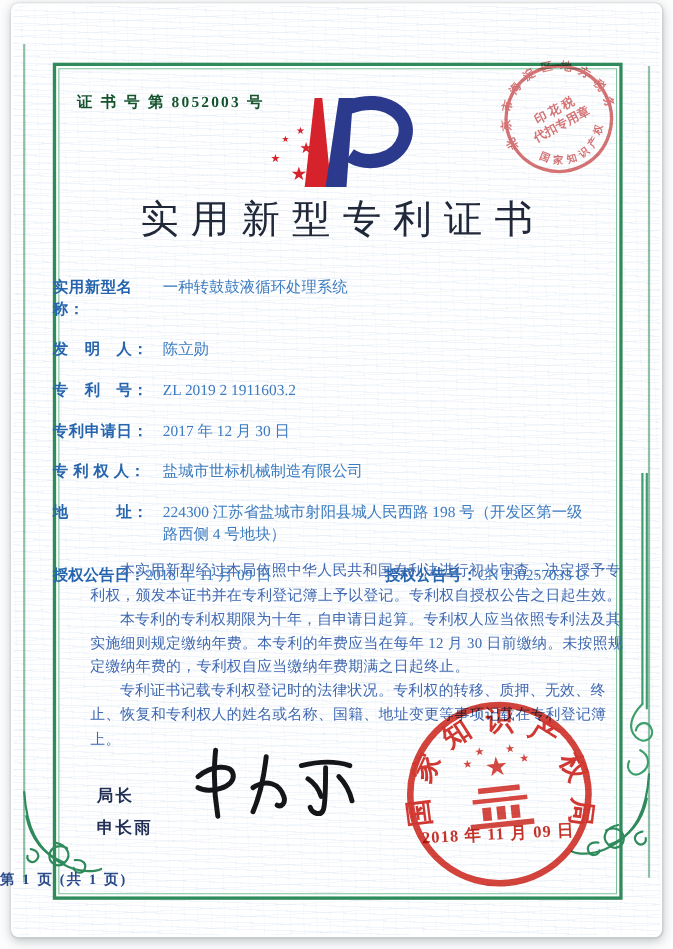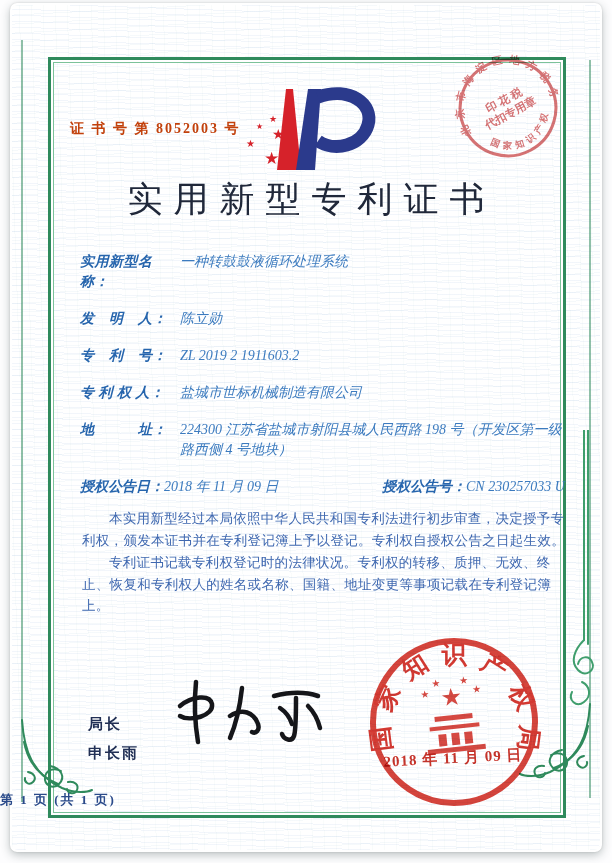--- a/index.html
+++ b/index.html
@@ -12,26 +12,26 @@
       repeating-linear-gradient(2deg, rgba(110,150,210,.09) 0 1px, transparent 1px 6px),
       repeating-linear-gradient(-3deg, rgba(120,170,200,.07) 0 1px, transparent 1px 9px),
       repeating-linear-gradient(88deg, rgba(140,190,180,.05) 0 1px, transparent 1px 12px);
     pointer-events:none;}
   .outer-line-left{position:absolute;left:21px;top:40px;height:762px;width:0;
     border-left:2px solid rgba(52,140,96,.55);}
   .outer-line-right{position:absolute;left:589px;top:60px;height:738px;width:0;
     border-left:2px solid rgba(52,140,96,.55);}
   .frame{position:absolute;left:48px;top:57px;width:512px;height:755px;
     border:3px solid #2f8a5c;box-shadow:inset 0 0 0 2px #ffffff, inset 0 0 0 3px #7cc29a;}
-  .cert-no{position:absolute;left:70px;top:84px;font-size:14px;color:#c2410c;
-    letter-spacing:2px;font-weight:600;margin-top:36px;}
+  .cert-no{position:absolute;left:70px;top:84px;font-size:14px;color:#14532d;
+    letter-spacing:2px;font-weight:600;}
   .logo{position:absolute;left:228px;top:84px;width:156px;height:92px;}
   .title{position:absolute;left:0;top:176px;width:612px;text-align:center;
     font-size:35px;font-weight:400;color:#20283a;letter-spacing:11px;text-indent:11px;}
-  .fields{position:absolute;left:80px;top:252px;width:486px;font-size:14px;font-style:italic;}
+  .fields{position:absolute;left:48px;top:252px;width:486px;font-size:14px;}
   .field-row{display:flex;margin-bottom:17px;line-height:20px;}
   .field-row .lbl{flex:0 0 100px;color:#2665ad;font-weight:700;letter-spacing:.5px;}
   .field-row .val{flex:1;color:#3c7bbf;}
   .grant-row{display:flex;margin-top:2px;line-height:20px;gap:20px;}
   .grant-left{width:282px;}
   .glbl{color:#2665ad;font-weight:700;}
   .gval{color:#3c7bbf;}
   .body-text{position:absolute;left:60px;top:508px;width:494px;font-size:13.5px;
     line-height:1.62;color:#3f68b0;margin-left:22px;}
   .body-text p{margin:0;text-indent:2em;letter-spacing:.3px;}
@@ -128,39 +128,44 @@
     </div>
     <div class="field-row">
       <span class="lbl">发　明　人：</span>
       <span class="val">陈立勋</span>
     </div>
     <div class="field-row">
       <span class="lbl">专　利　号：</span>
       <span class="val">ZL 2019 2 1911603.2</span>
     </div>
     <div class="field-row">
+      <span class="lbl">专利申请日：</span>
+      <span class="val">2017 年 12 月 30 日</span>
+    </div>
+    <div class="field-row">
       <span class="lbl">专 利 权 人：</span>
       <span class="val">盐城市世标机械制造有限公司</span>
     </div>
     <div class="field-row">
       <span class="lbl">地　　　址：</span>
       <span class="val">224300 江苏省盐城市射阳县城人民西路 198 号（开发区第一级路西侧 4 号地块）</span>
     </div>
     <div class="grant-row">
       <span class="grant-left">
         <span class="glbl">授权公告日：</span><span class="gval">2018 年 11 月 09 日</span>
       </span>
       <span>
         <span class="glbl">授权公告号：</span><span class="gval">CN 230257033 U</span>
       </span>
     </div>
   </div>
 
   <div class="body-text">
     <p>本实用新型经过本局依照中华人民共和国专利法进行初步审查，决定授予专利权，颁发本证书并在专利登记簿上予以登记。专利权自授权公告之日起生效。</p>
+    <p>本专利的专利权期限为十年，自申请日起算。专利权人应当依照专利法及其实施细则规定缴纳年费。本专利的年费应当在每年 12 月 30 日前缴纳。未按照规定缴纳年费的，专利权自应当缴纳年费期满之日起终止。</p>
     <p>专利证书记载专利权登记时的法律状况。专利权的转移、质押、无效、终止、恢复和专利权人的姓名或名称、国籍、地址变更等事项记载在专利登记簿上。</p>
   </div>
 
   <div class="signoff">
     <div>局长</div>
     <div>申长雨</div>
   </div>
 
   <svg class="signature" viewBox="0 0 190 84">
     <g fill="none" stroke="#15161a" stroke-width="4.5" stroke-linecap="round">

